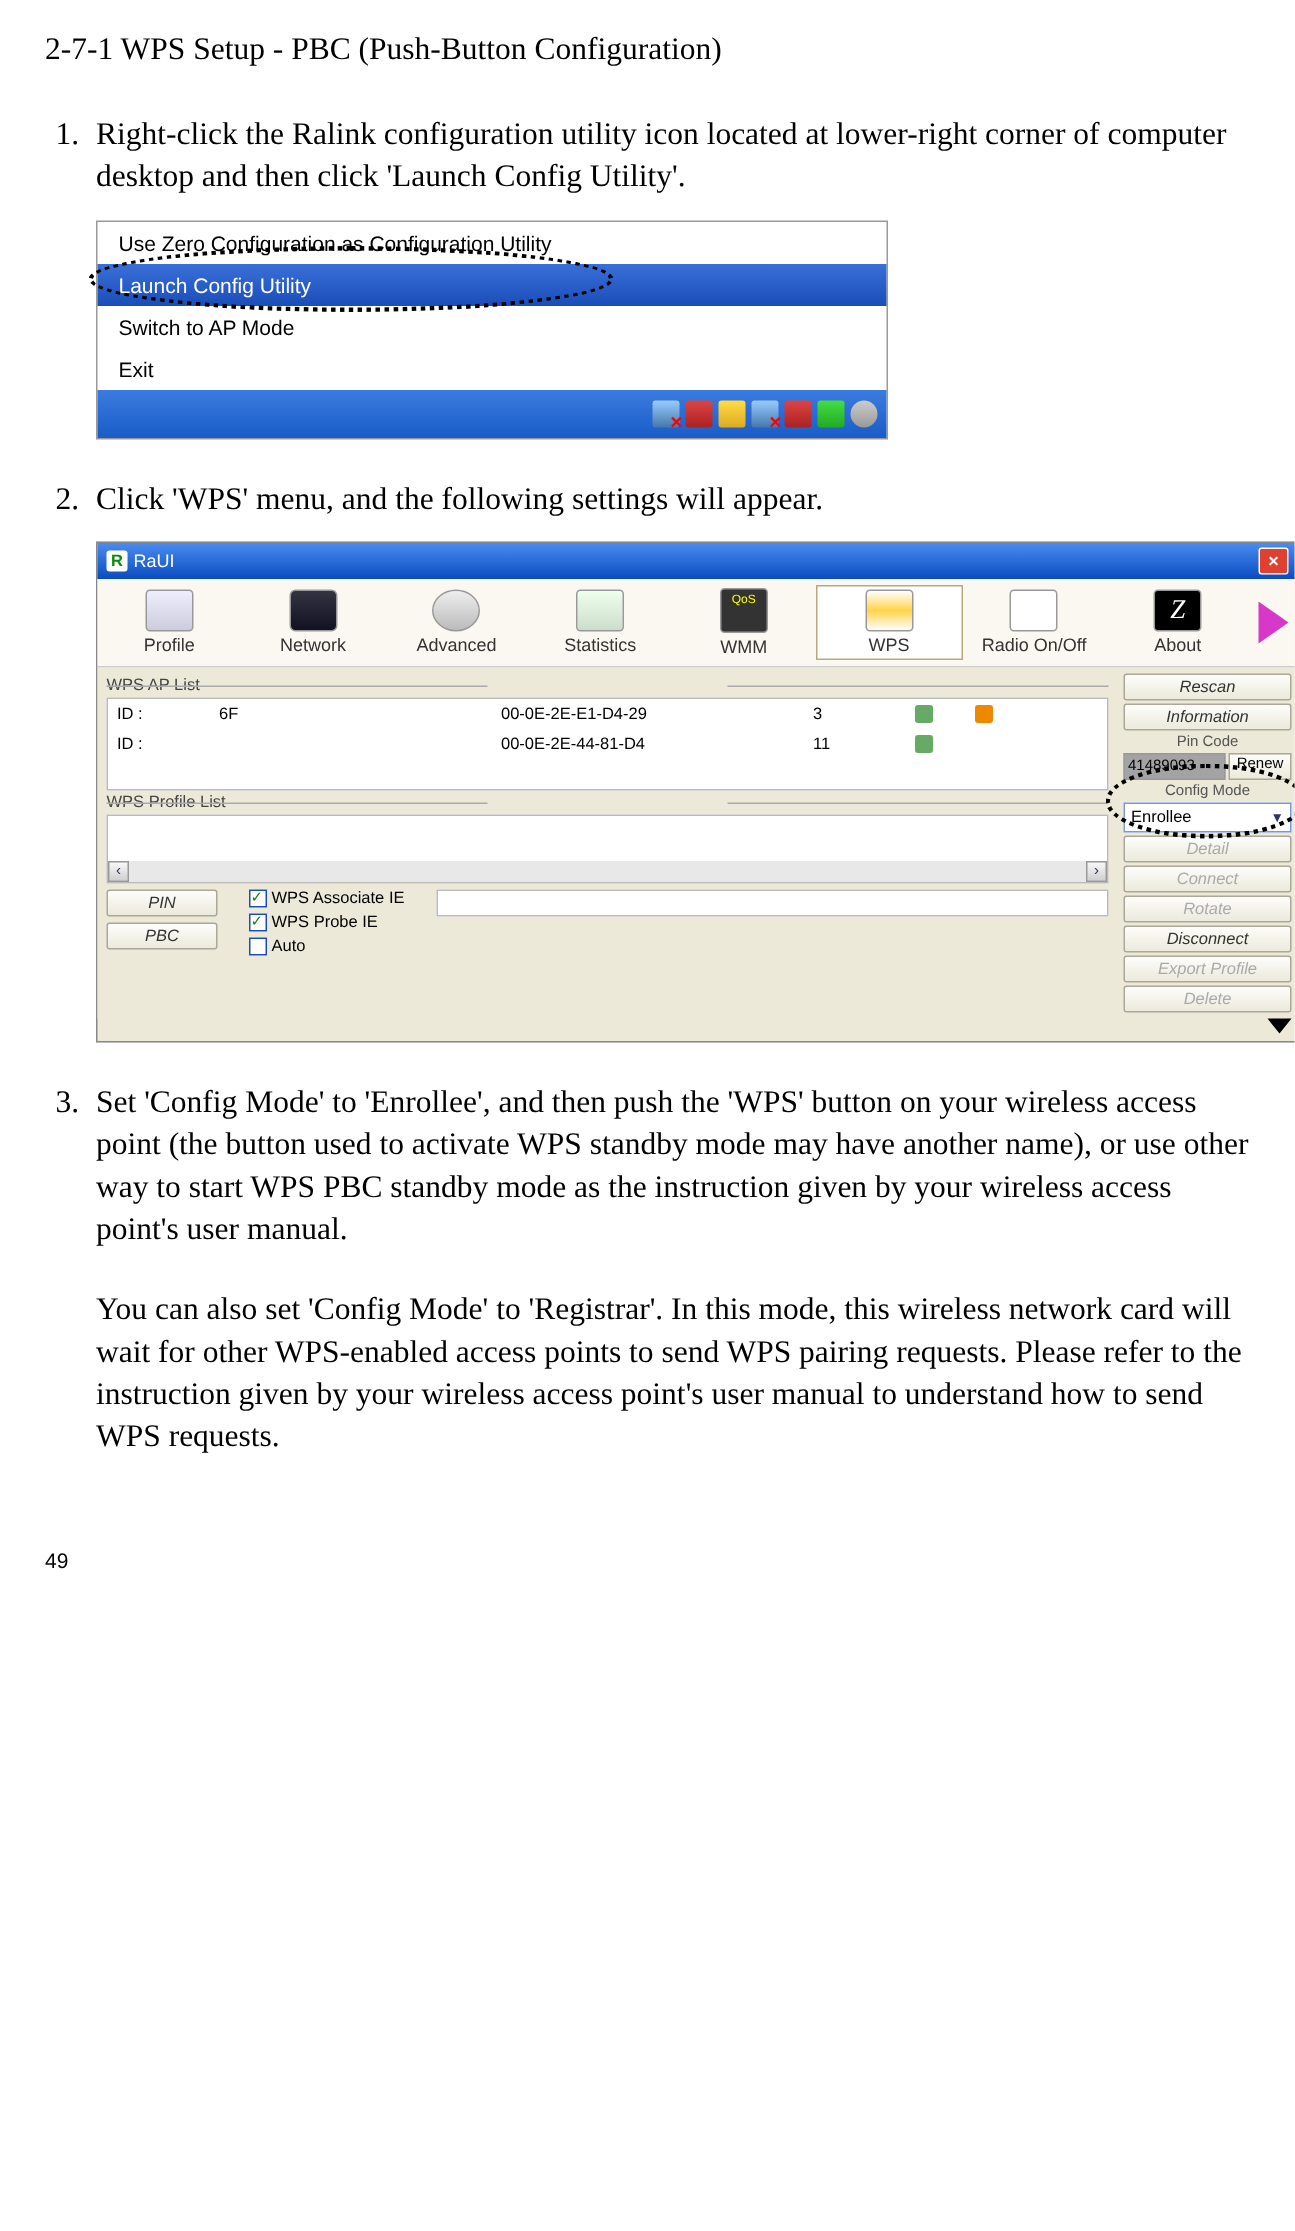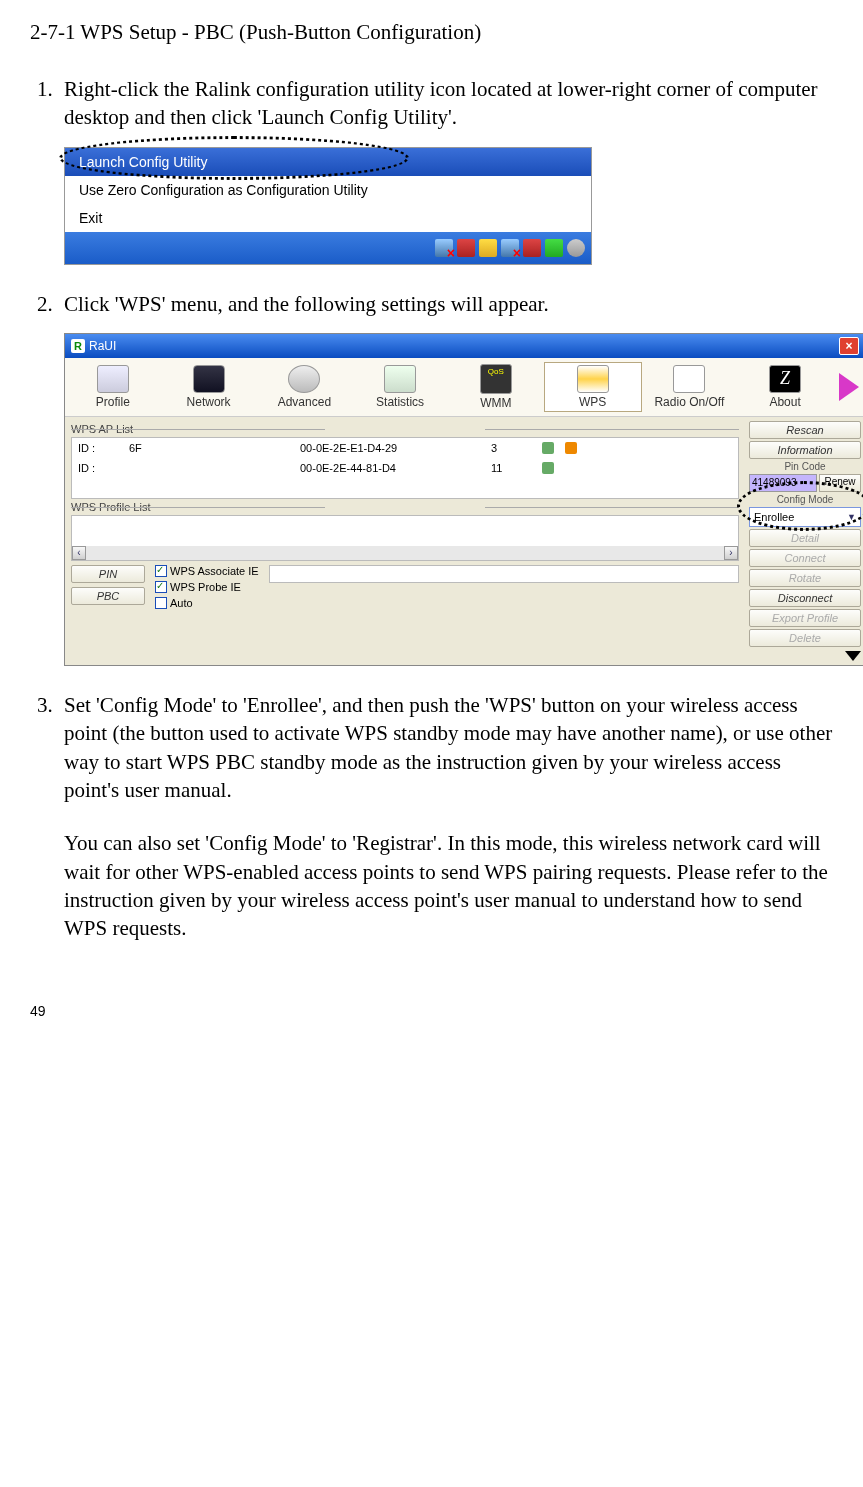--- a/index.html
+++ b/index.html
@@ -190,21 +190,21 @@
   .ap-list {
     border: 1px solid #bbb;
     background: #fff;
     height: 60px;
     font-size: 11px;
     overflow: hidden;
   }
   .ap-row {
     display: flex;
     padding: 4px 6px;
-    gap: 11px;
+    gap: 28px;
     align-items: center;
   }
   .ap-row span:nth-child(1){ width:40px; }
   .ap-row span:nth-child(2){ width:160px; }
   .ap-row span:nth-child(3){ width:180px; }
   .ap-row span:nth-child(4){ width:40px; }
   .mini-ic { width:12px;height:12px;background:#6a6;display:inline-block;border-radius:2px;}
   .mini-ic.b{background:#e80;}
   .profile-list {
     border: 1px solid #bbb;
@@ -225,21 +225,21 @@
     background: linear-gradient(#f8f8f8,#d0d0d0);
     border: 1px solid #999;
     text-align: center;
     line-height: 12px;
     font-size: 10px;
     color: #336;
     box-sizing: border-box;
   }
   .bottom-controls {
     display: flex;
-    gap: 10px;
+    gap: 21px;
     padding: 4px 0;
     align-items: flex-start;
   }
   .btn-col { display:flex; flex-direction:column; gap:4px; width:74px;}
   .cb-col { display:flex; flex-direction:column; gap:4px; font-size:11px;}
   .prog-col { flex:1; }
   .xp-btn {
     background: linear-gradient(#fdfdfb,#eceadb);
     border: 1px solid #aca899;
     border-radius: 2px;
@@ -272,21 +272,21 @@
     height: 16px;
     text-align: center;
     font-size: 11px;
     line-height: 16px;
     color: #666;
     margin-bottom: 4px;
   }
   .prog-box.empty { height: 16px; }
   .side-lbl { font-size:10px; color:#555; text-align:center;}
   .pin-row { display:flex; gap:2px;}
-  .pin-box { flex:1; border:1px solid #999; background:#c4b5fd; font-size:10px; padding:1px 2px; height:14px; line-height:14px;}
+  .pin-box { flex:1; border:1px solid #999; background:#a3a3a3; font-size:10px; padding:1px 2px; height:14px; line-height:14px;}
   .renew-btn { width:40px; background:linear-gradient(#fdfdfb,#eceadb); border:1px solid #aca899; font-size:10px; text-align:center; height:16px; line-height:14px;}
   .cfg-sel {
     border: 1px solid #7a96df;
     background: #ffffff;
     font-size: 11px;
     padding: 1px 4px;
     height: 16px;
     line-height: 14px;
     display: flex;
     justify-content: space-between;
@@ -323,25 +323,26 @@
 </head>
 <body>
 
 <div class="section-title">2-7-1 WPS Setup - PBC (Push-Button Configuration)</div>
 
 <ol class="main-list">
   <li>
     <div class="step-text">Right-click the Ralink configuration utility icon located at lower-right corner of computer desktop and then click 'Launch Config Utility'.</div>
 
     <div class="context-shot">
+      <div class="menu-row">Use Zero Configuration as Configuration Utility</div>
       <div class="menu-row first">
         <span>Launch Config Utility</span>
         <div class="dotted-oval"></div>
       </div>
-      <div class="menu-row">Use Zero Configuration as Configuration Utility</div>
+      <div class="menu-row">Switch to AP Mode</div>
       <div class="menu-row">Exit</div>
       <div class="taskbar">
         <span class="tray-icon tray-net"></span>
         <span class="tray-icon tray-red"></span>
         <span class="tray-icon tray-yel"></span>
         <span class="tray-icon tray-net"></span>
         <span class="tray-icon tray-red"></span>
         <span class="tray-icon tray-grn"></span>
         <span class="tray-icon tray-gry"></span>
       </div>

